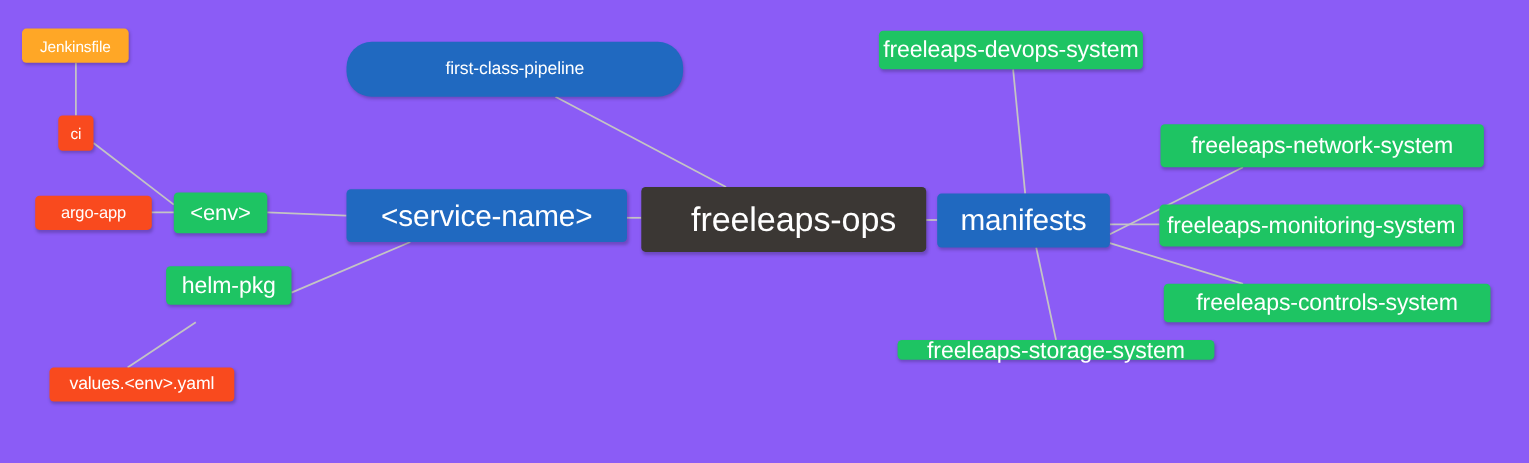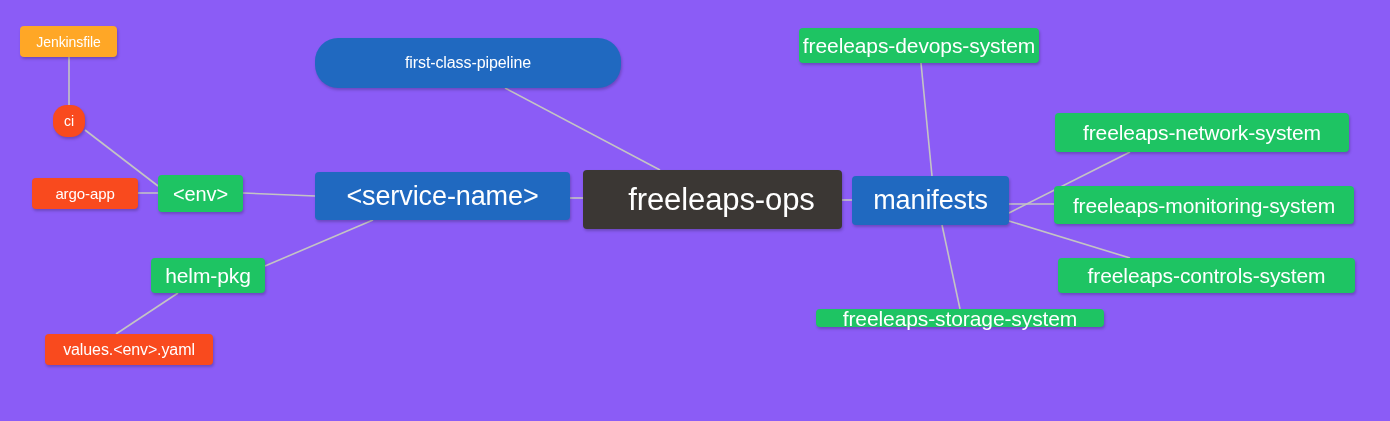--- a/index.html
+++ b/index.html
@@ -61,54 +61,54 @@
       <line x1="932" y1="176" x2="921" y2="63" stroke="#c4c4c4" stroke-width="1.6"></line>
       <line x1="1009" y1="213" x2="1130" y2="152" stroke="#c4c4c4" stroke-width="1.6"></line>
       <line x1="1009" y1="204" x2="1054" y2="204" stroke="#c4c4c4" stroke-width="1.6"></line>
       <line x1="1009" y1="221" x2="1130" y2="258" stroke="#c4c4c4" stroke-width="1.6"></line>
       <line x1="942" y1="225" x2="960" y2="309" stroke="#c4c4c4" stroke-width="1.6"></line>
     </svg>
   <div id="node-layer">
       <div class="node orange" style="left: 20px; top: 26px; width: 97px; height: 31px; font-size: 14px;">
         <span>Jenkinsfile</span>
       </div>
-      <div class="node red" style="left: 53px; top: 105px; width: 32px; height: 32px; font-size: 14px; border-radius: 14px;">
+      <div class="node red" style="left: 53px; top: 105px; width: 32px; height: 32px; font-size: 14px;">
         <span>ci</span>
       </div>
       <div class="node red" style="left: 32px; top: 178px; width: 106px; height: 31px; font-size: 15px;">
         <span>argo-app</span>
       </div>
       <div class="node red" style="left: 9px; top: 334px; width: 168px; height: 31px; font-size: 16px; margin-left: 36px;">
         <span>values.&lt;env&gt;.yaml</span>
       </div>
       <div class="node green" style="left: 158px; top: 175px; width: 85px; height: 37px; font-size: 20px;">
         <span>&lt;env&gt;</span>
       </div>
-      <div class="node green" style="left: 151px; top: 258px; width: 114px; height: 35px; font-size: 21px;">
+      <div class="node green" style="left: 151px; top: 242px; width: 114px; height: 35px; font-size: 21px;">
         <span>helm-pkg</span>
       </div>
       <div class="node blue" style="left: 315px; top: 38px; width: 306px; height: 50px; font-size: 16px; border-radius: 23px;">
         <span>first-class-pipeline</span>
       </div>
       <div class="node blue" style="left: 315px; top: 172px; width: 255px; height: 48px; font-size: 27px;">
         <span>&lt;service-name&gt;</span>
       </div>
       <div class="node dark" style="left: 583px; top: 170px; width: 259px; height: 59px; font-size: 31px;">
         <span>freeleaps-ops</span>
       </div>
       <div class="node blue" style="left: 852px; top: 176px; width: 157px; height: 49px; font-size: 27px;">
         <span>manifests</span>
       </div>
       <div class="node green" style="left: 799px; top: 28px; width: 240px; height: 35px; font-size: 21px;">
         <span>freeleaps-devops-system</span>
       </div>
       <div class="node green" style="left: 1055px; top: 113px; width: 294px; height: 39px; font-size: 21px;">
         <span>freeleaps-network-system</span>
       </div>
-      <div class="node green" style="left: 1054px; top: 186px; width: 300px; height: 38px; font-size: 21px;">
+      <div class="node green" style="left: 1054px; top: 186px; width: 276px; height: 38px; font-size: 21px;">
         <span>freeleaps-monitoring-system</span>
       </div>
       <div class="node green" style="left: 1058px; top: 258px; width: 297px; height: 35px; font-size: 21px;">
         <span>freeleaps-controls-system</span>
       </div>
       <div class="node green" style="left: 816px; top: 309px; width: 288px; height: 18px; font-size: 21px;">
         <span>freeleaps-storage-system</span>
       </div>
     </div>
 </div>

